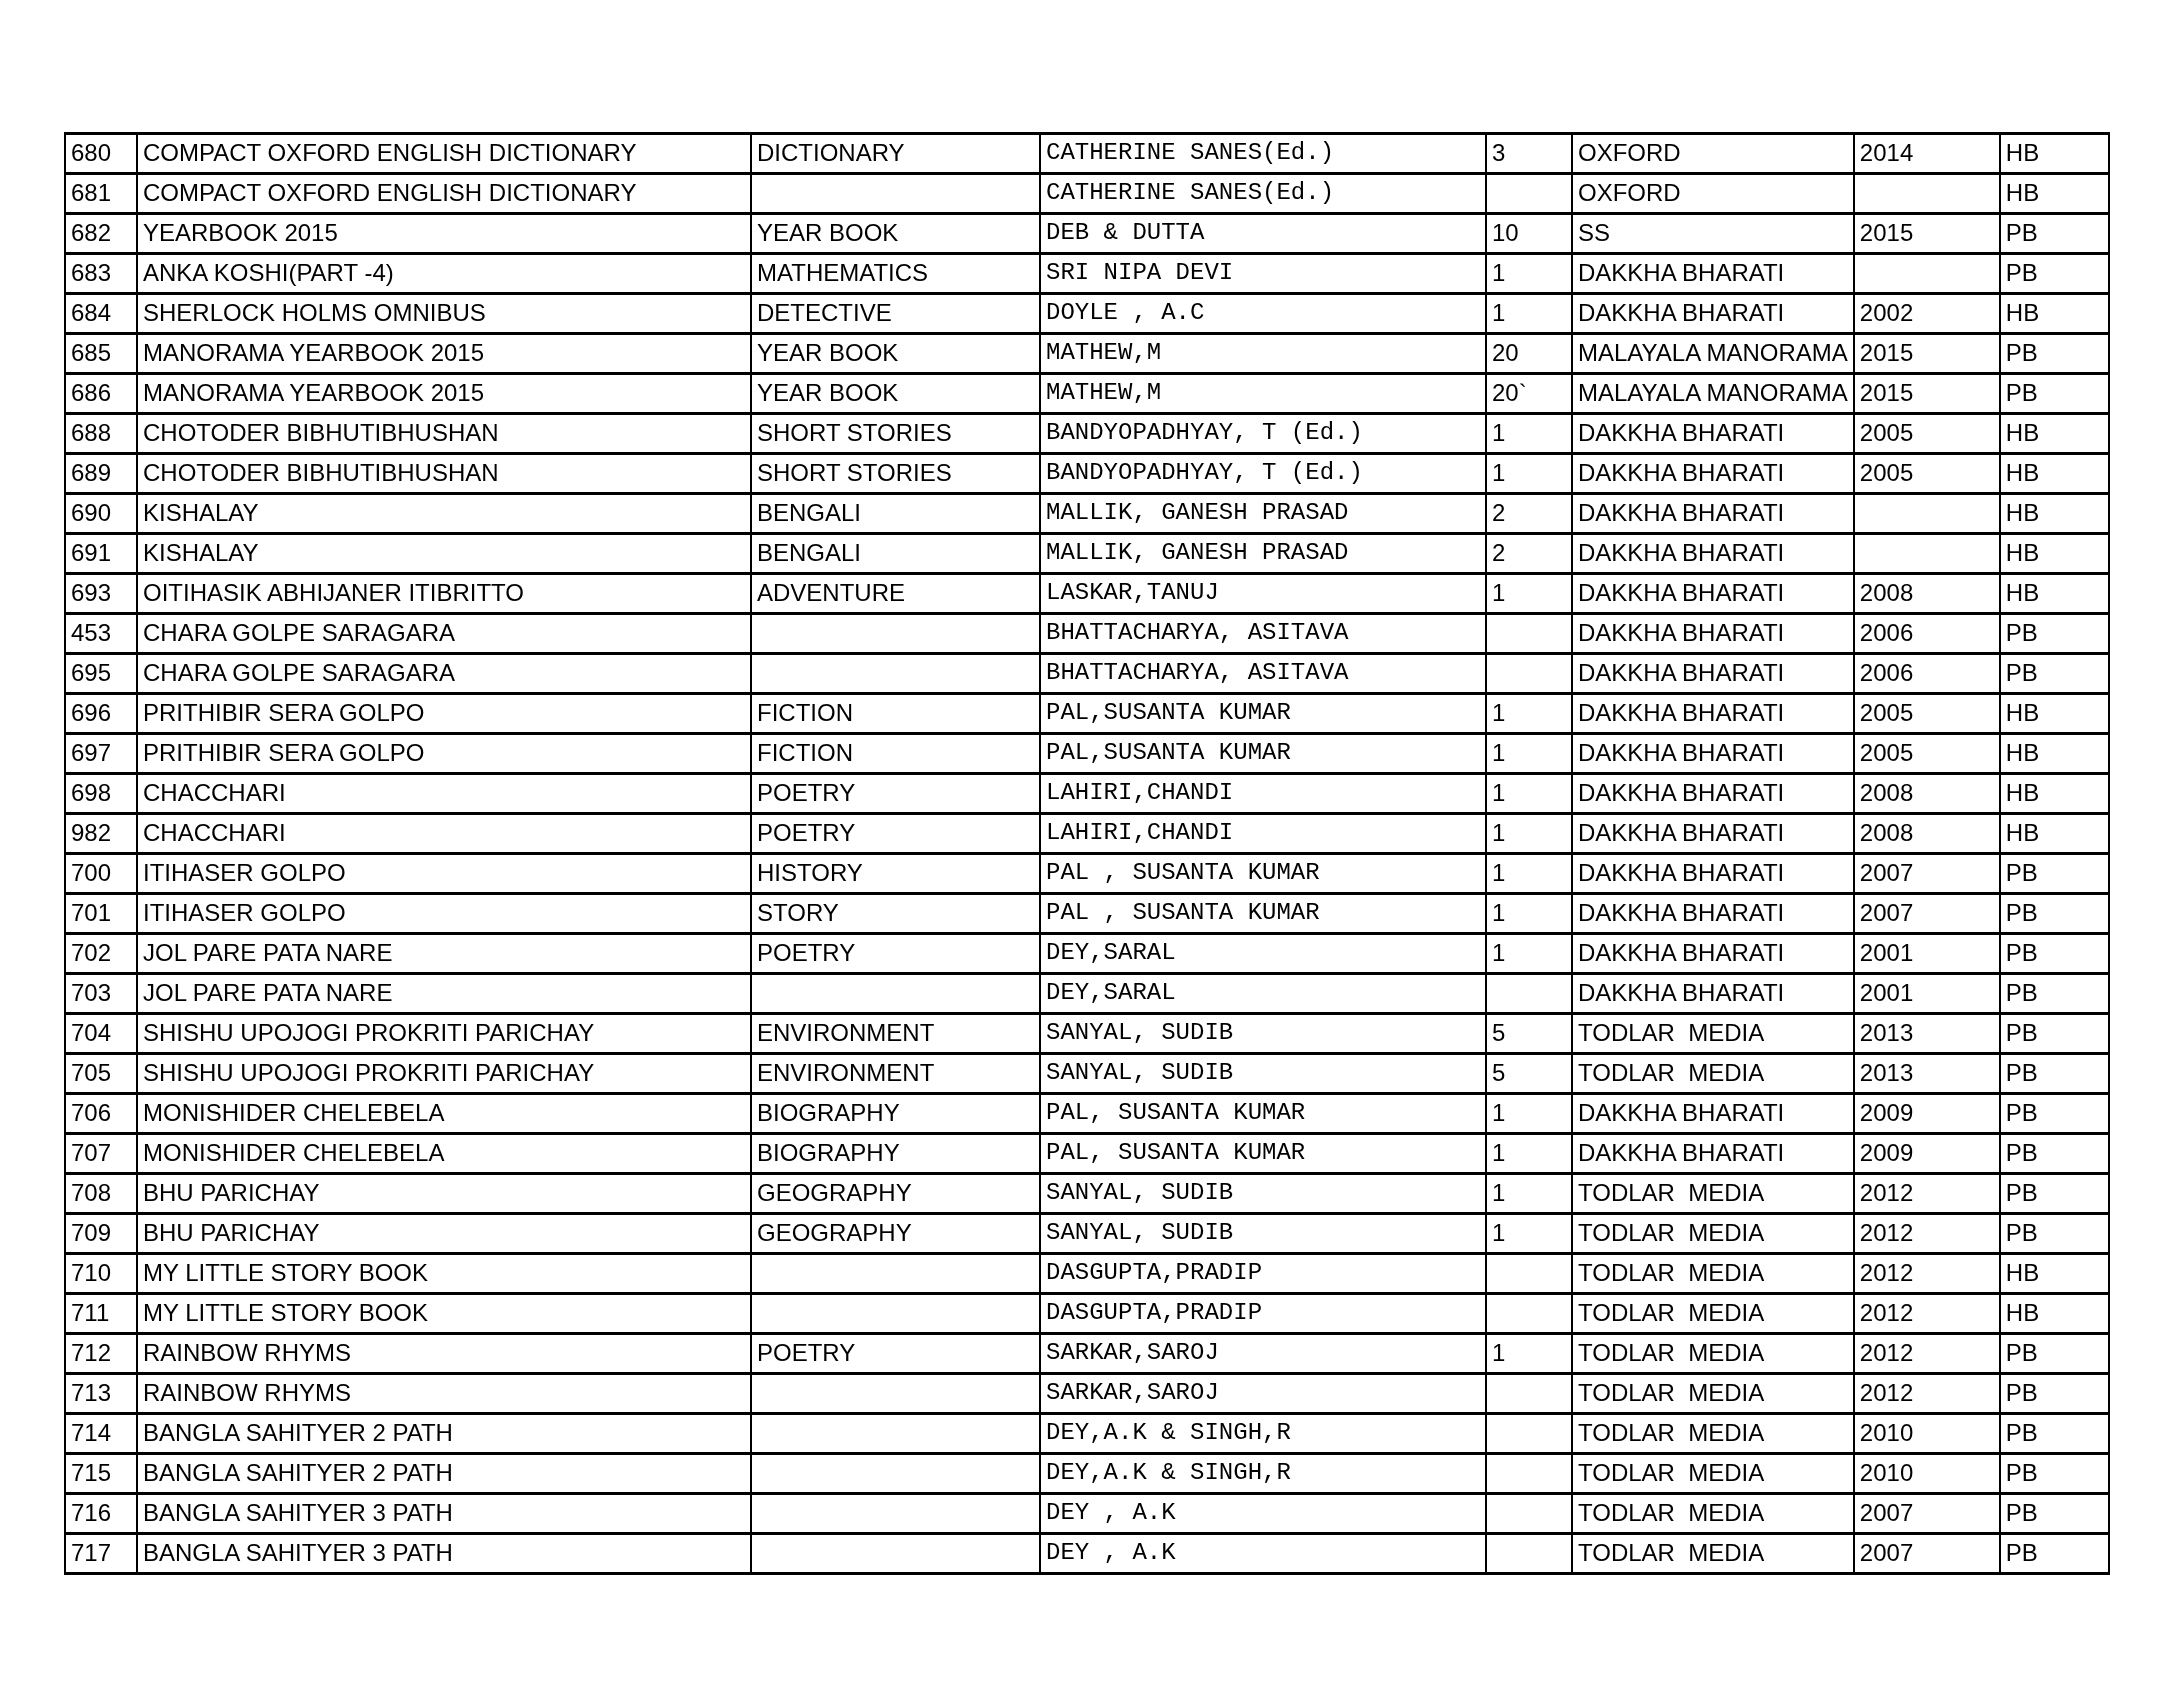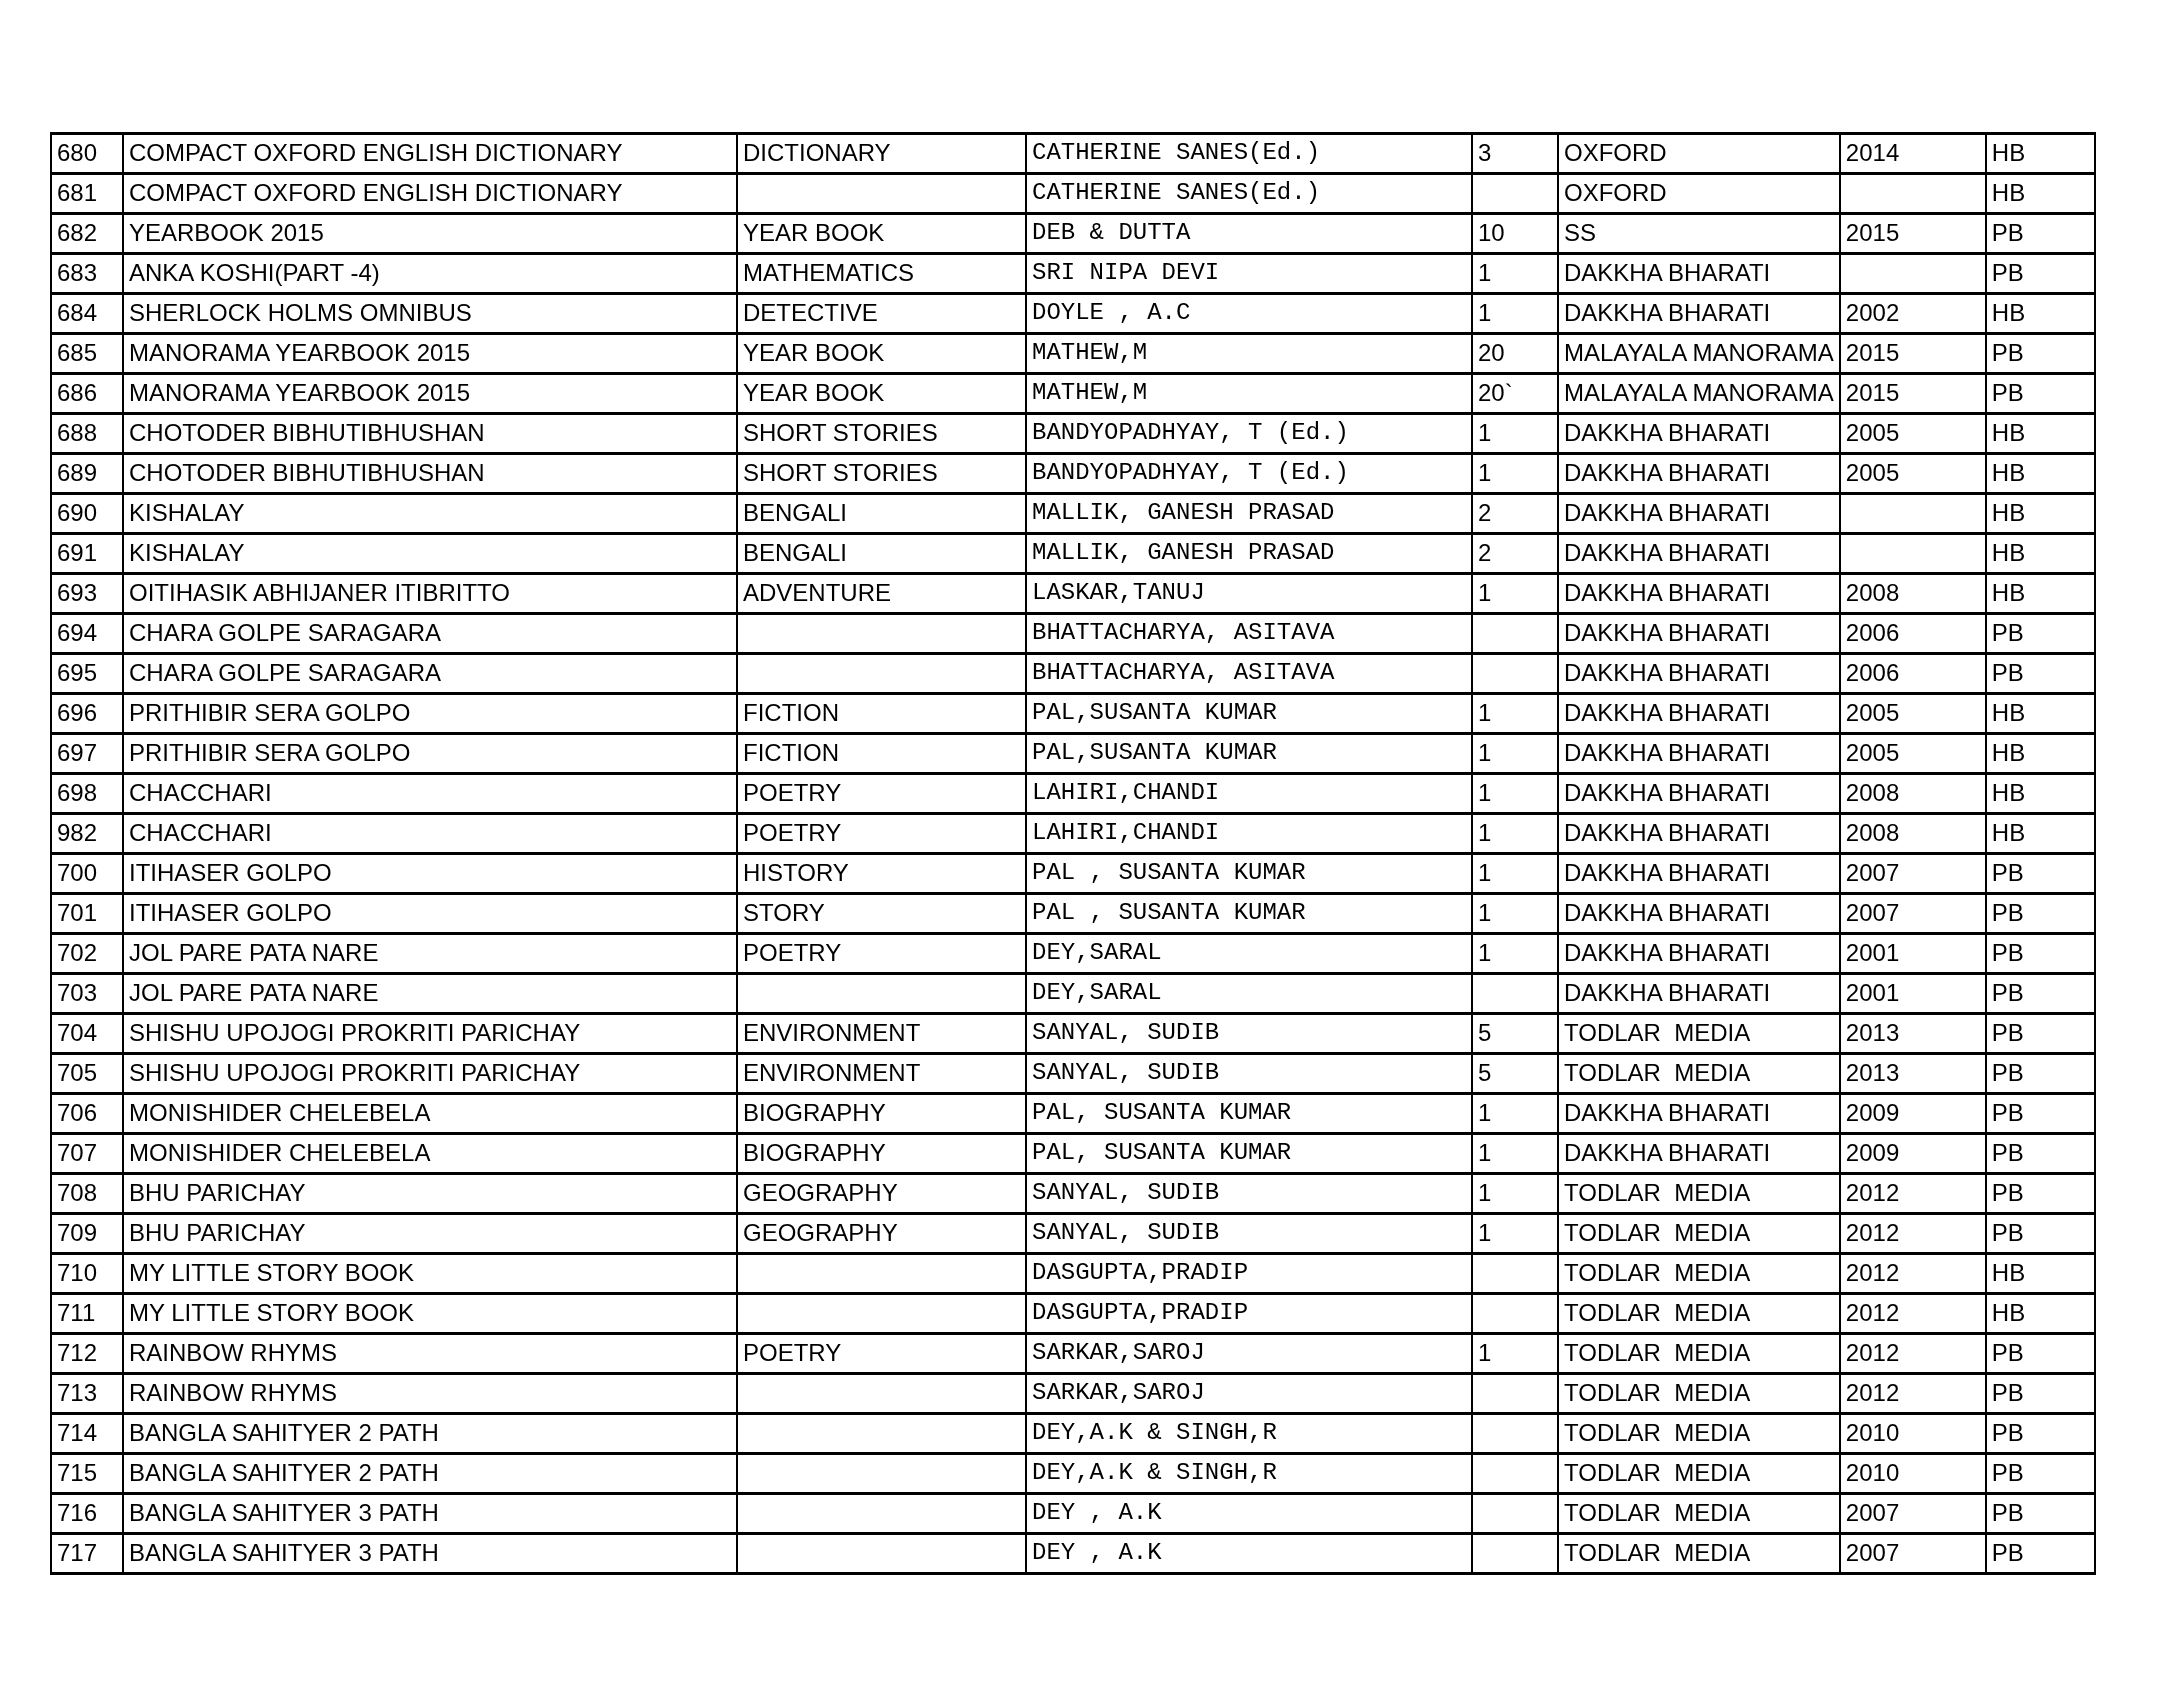--- a/index.html
+++ b/index.html
@@ -15,20 +15,21 @@
     color: #000000;
   }
   .sheet {
     position: absolute;
     left: 50px;
     top: 132px;
   }
   table.book-table {
     border-collapse: collapse;
     table-layout: fixed;
+    margin-left: 14px;
   }
   table.book-table td {
     border-left: 2px solid #000;
     border-right: 2px solid #000;
     border-top: 3px solid #000;
     border-bottom: 3px solid #000;
     height: 37px;
     padding: 0 5px;
     font-size: 24px;
     line-height: 1.1;
@@ -172,21 +173,21 @@
           <td class="col-0">693</td>
           <td class="col-1">OITIHASIK ABHIJANER ITIBRITTO</td>
           <td class="col-2">ADVENTURE</td>
           <td class="col-3">LASKAR,TANUJ</td>
           <td class="col-4">1</td>
           <td class="col-5">DAKKHA BHARATI</td>
           <td class="col-6">2008</td>
           <td class="col-7">HB</td>
         </tr>
         <tr>
-          <td class="col-0">694</td>
+          <td class="col-0">453</td>
           <td class="col-1">CHARA GOLPE SARAGARA</td>
           <td class="col-2"></td>
           <td class="col-3">BHATTACHARYA, ASITAVA</td>
           <td class="col-4"></td>
           <td class="col-5">DAKKHA BHARATI</td>
           <td class="col-6">2006</td>
           <td class="col-7">PB</td>
         </tr>
         <tr>
           <td class="col-0">695</td>

